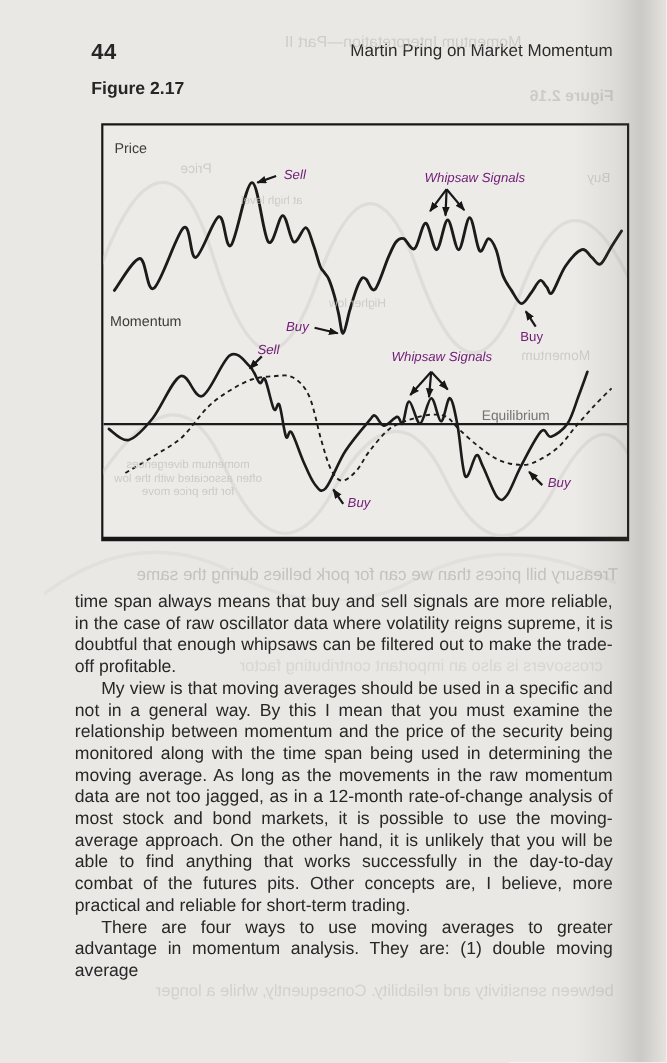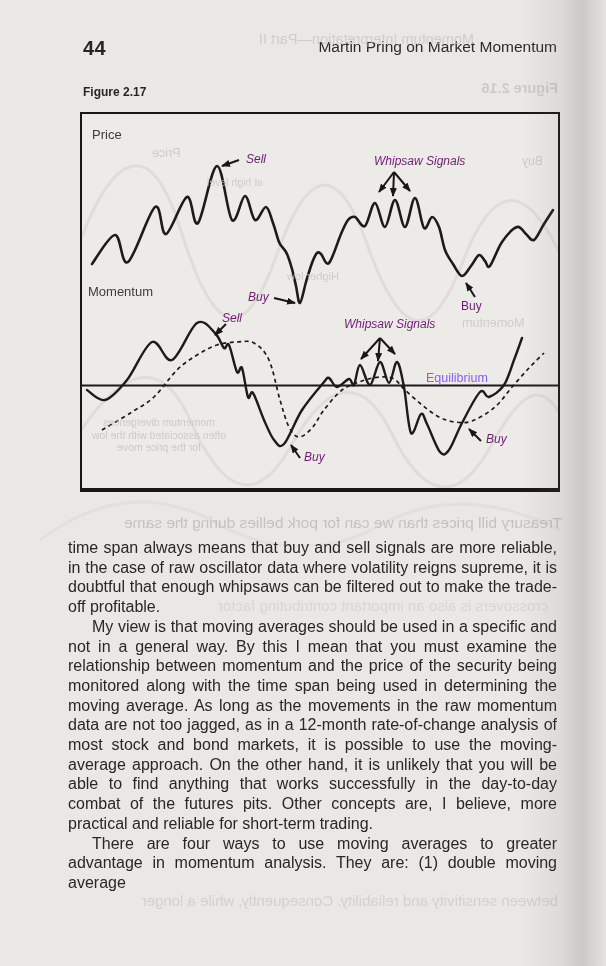--- a/index.html
+++ b/index.html
@@ -9,43 +9,43 @@
     font-family:"Liberation Sans", sans-serif;
     color:#262626;
   }
   .right-shade{
     position:absolute; top:0; right:0; width:84px; height:100%;
     background:linear-gradient(to right, rgba(110,108,102,0) 0%, rgba(110,108,102,0.10) 45%, rgba(95,93,88,0.22) 72%, rgba(110,108,102,0.04) 100%);
     pointer-events:none; z-index:9;
   }
   .pg-num{position:absolute; left:83px; top:37px; font-size:20px; font-weight:bold; letter-spacing:0.5px;}
   .run-title{position:absolute; right:49px; top:38px; font-size:15.5px; color:#2b2b2b;}
-  .fig-label{position:absolute; left:83px; top:85px; font-size:12px; font-weight:bold;}
+  .fig-label{position:absolute; left:83px; top:72px; font-size:16px; font-weight:bold;}
 
   
   .mirror{
     position:absolute; transform:scaleX(-1); color:#c6c5c1; white-space:nowrap;
     pointer-events:none;
   }
   .m-header{left:212px; top:31px; width:262px; font-size:14.5px; opacity:.75;}
   .m-figref{left:468px; top:80px; width:90px; font-size:14.5px; font-weight:bold; opacity:.8;}
   .m-below{left:50px; top:514px; width:512px; font-size:15.5px; opacity:.85; color:#bdbcb8;}
   .m-cross{left:150px; top:597px; width:398px; font-size:15px; opacity:.5;}
   .m-bottom{left:58px; top:892px; width:500px; font-size:15px; opacity:.65;}
 
   .figure{
-    position:absolute; left:80px; top:112px; width:480px; height:380px;
+    position:absolute; left:92px; top:112px; width:480px; height:380px;
     box-sizing:border-box; border:2px solid #171717; border-bottom-width:4px;
     background:#ecebe8;
   }
   .figure svg{position:absolute; left:0; top:0;}
   .fig-text{position:absolute; font-size:13px; color:#3c3c3c; white-space:nowrap;}
   .anno{position:absolute; font-size:12px; font-style:italic; color:#701a75; white-space:nowrap;}
   .anno.upright{font-style:normal;}
-  .eq-label{position:absolute; font-size:12.5px; color:#8b5cf6; white-space:nowrap;}
+  .eq-label{position:absolute; font-size:12.5px; color:#737373; white-space:nowrap;}
   .m-infig{font-size:12.5px; opacity:.8;}
   .m-caption{
     position:absolute; left:0px; top:302px; width:154px; transform:scaleX(-1);
     color:#c6c5c1; font-size:10.5px; line-height:12.5px; text-align:center;
     opacity:.85; pointer-events:none;
   }
   .ghost-below{position:absolute; left:40px; top:490px; pointer-events:none;}
 
   .body-text{
     position:absolute; left:68px; top:538px; width:489px;

